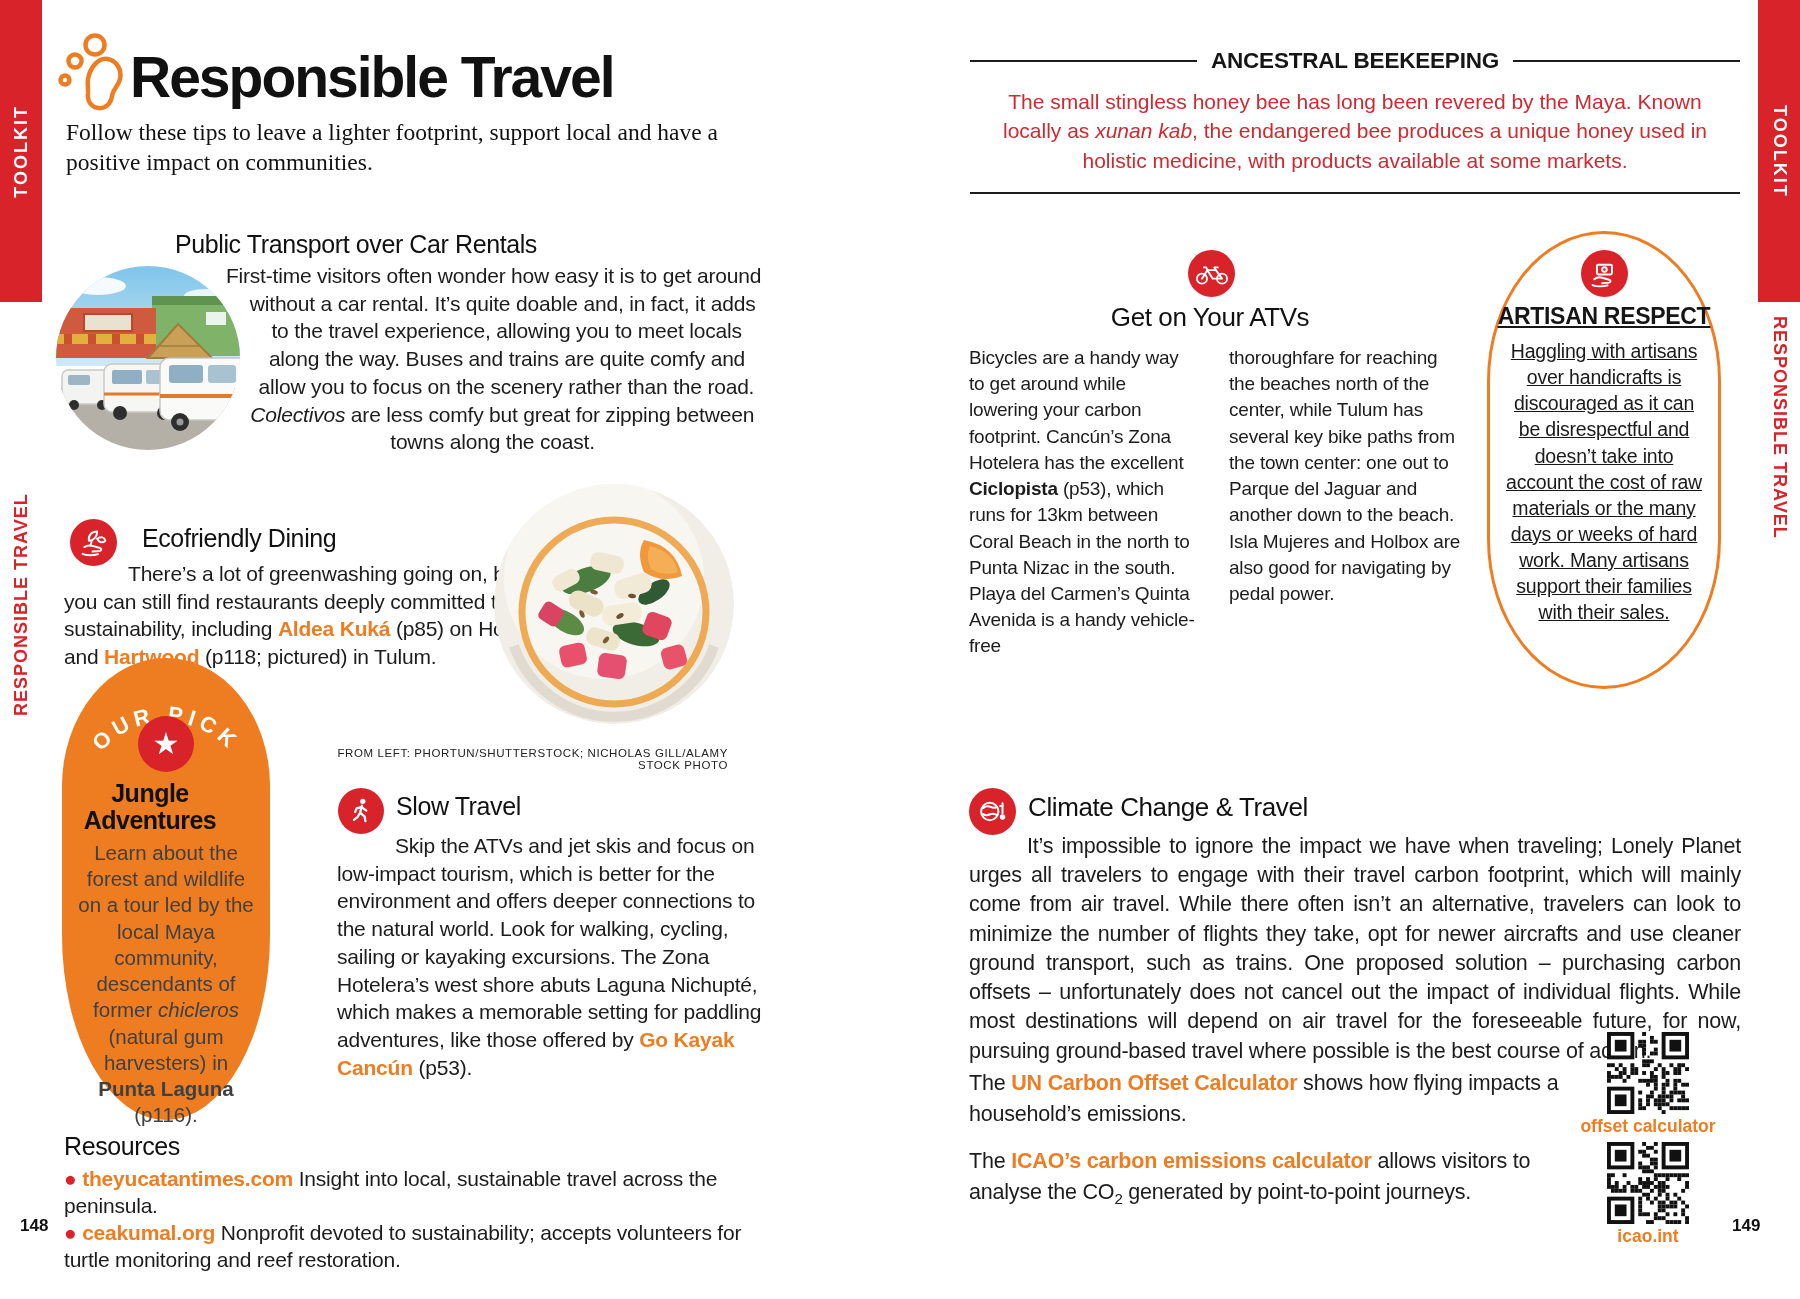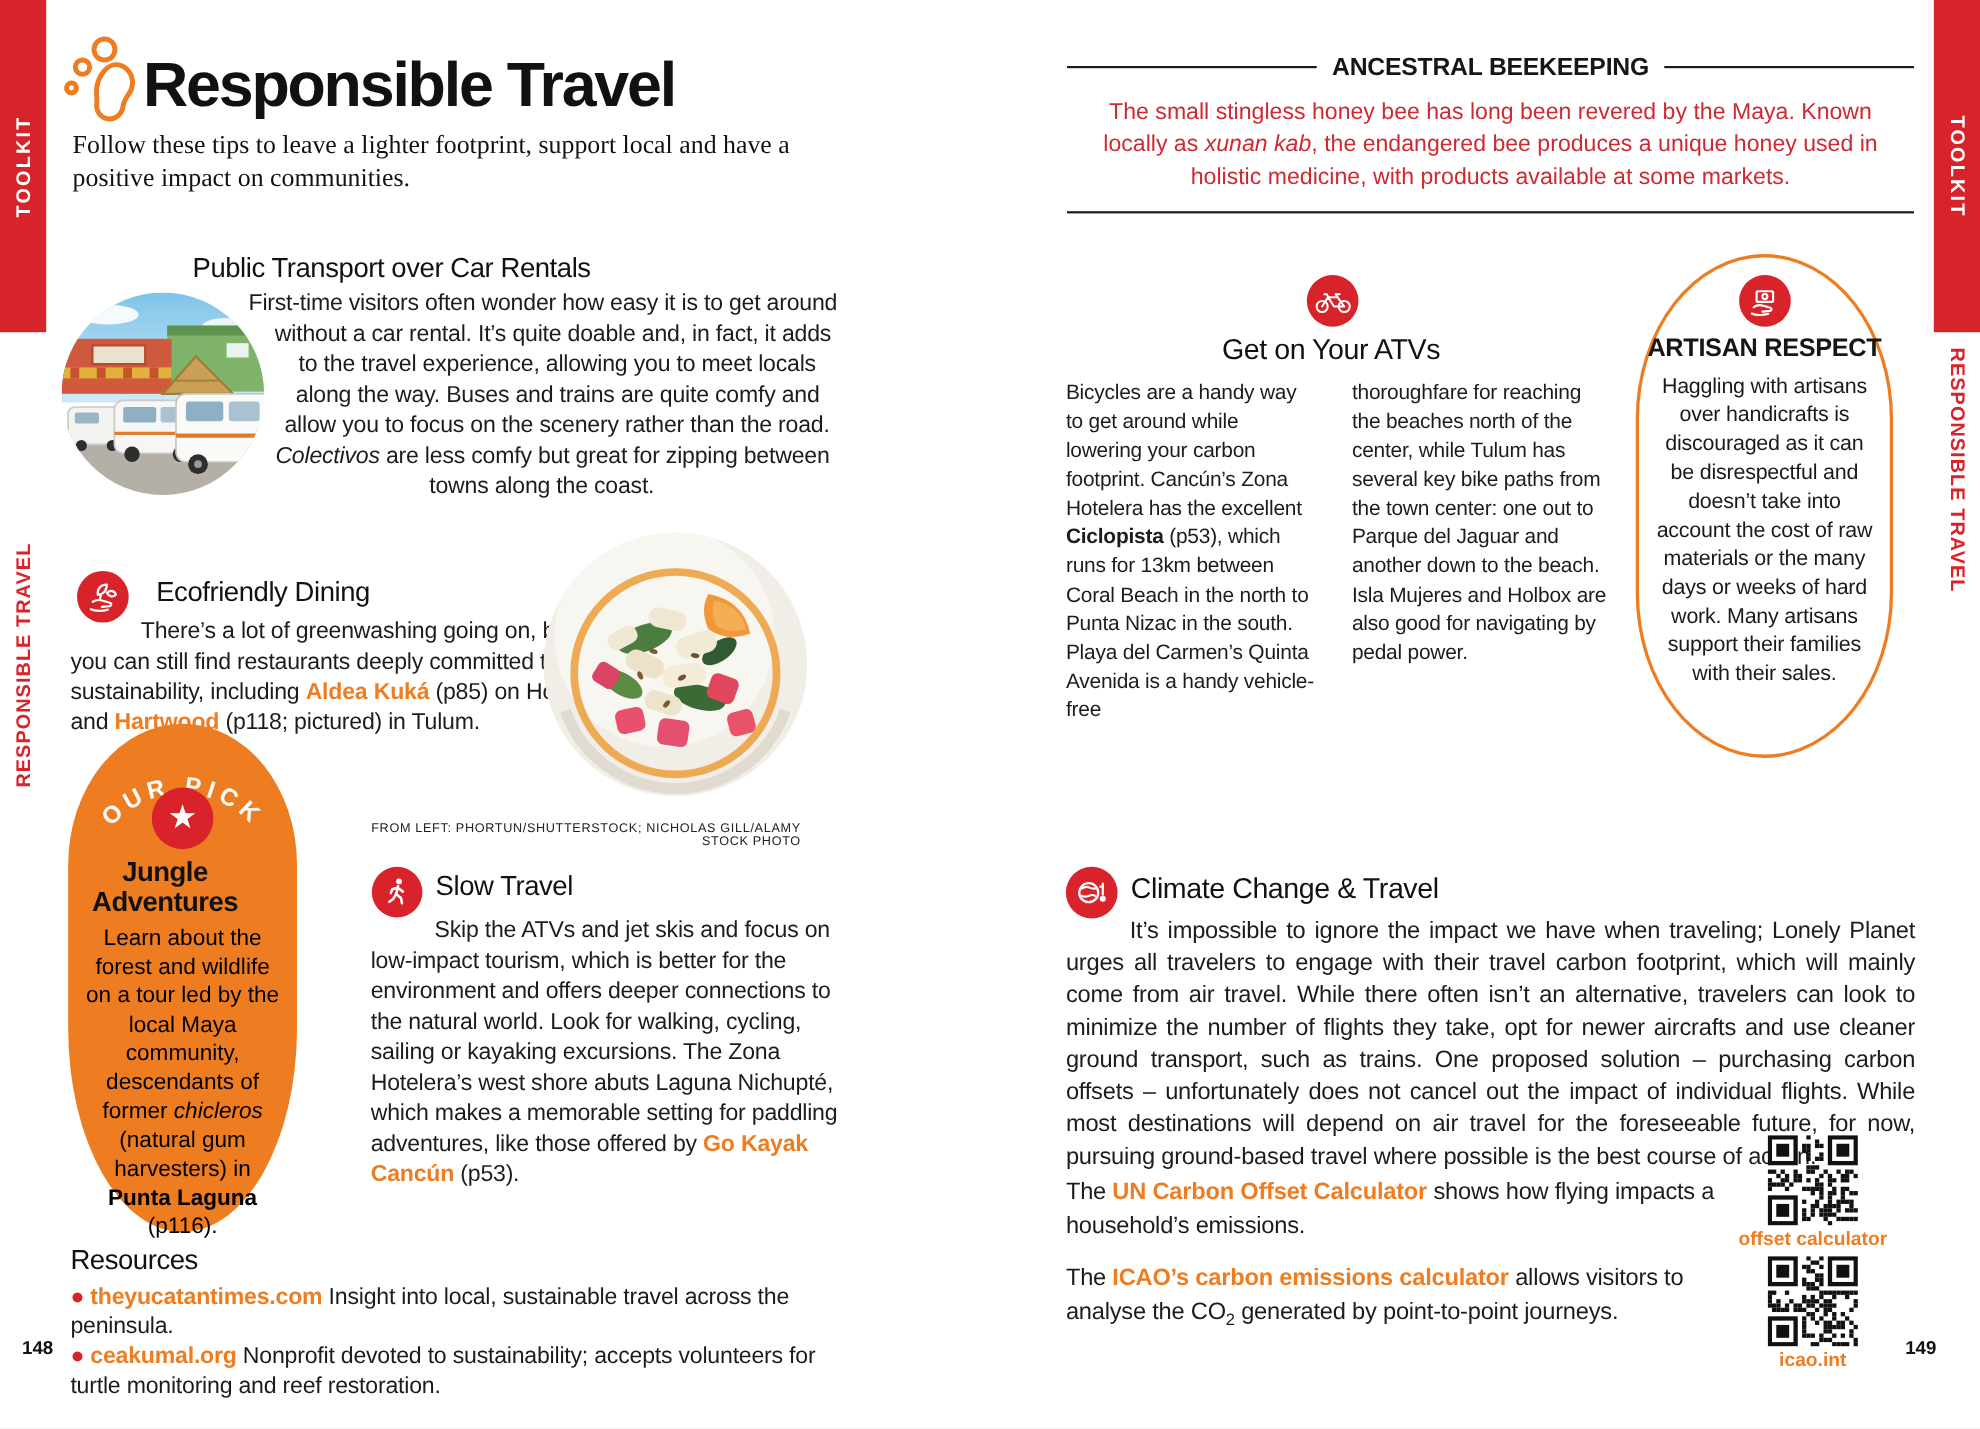--- a/index.html
+++ b/index.html
@@ -18,22 +18,22 @@
   .rail-box{background:var(--red); display:flex; align-items:center; justify-content:center;}
   .vert-up{writing-mode:vertical-rl; transform:rotate(180deg); font-weight:bold; font-size:18px; letter-spacing:2px; white-space:nowrap;}
   .vert-down{writing-mode:vertical-rl; font-weight:bold; font-size:18px; letter-spacing:2px; white-space:nowrap;}
   .rail-white{color:#fff;}
   .rail-red{color:var(--red);}
   .pt-par{text-align:center;}
   .pt-photo-float{float:left; width:192px; height:196px; shape-outside:circle(100px at 90px 96px); margin:4px 10px 0 -4px;}
   .credit{font-size:11.5px; letter-spacing:0.6px; color:#222; text-align:right;}
   .blob{background:var(--orange); border-radius:104px 104px 104px 104px / 128px 128px 185px 185px; text-align:center;}
   .blob-head{font-size:25px; font-weight:bold; line-height:1.08; color:#111; letter-spacing:-0.5px;}
-  .blob-body{font-size:20.5px; line-height:1.28; color:#000000; padding:0 14px;}
-  .oval{border:3px solid var(--orange); border-radius:117px / 150px; text-align:center; background:#fff;}
+  .blob-body{font-size:20.5px; line-height:1.28; color:#404040; padding:0 14px;}
+  .oval{border:3px solid var(--orange); border-radius:117px / 150px; text-align:center; background:#fff;text-decoration:underline;}
   .oval-body{font-size:19.5px; line-height:1.34; color:#1a1a1a; padding:0 15px; letter-spacing:-0.2px;}
   .bk-head{display:flex; align-items:center; gap:14px;}
   .bk-rule{flex:1; height:2.5px; background:#1c1c1c;}
   .bk-title{font-size:22.5px; font-weight:bold; letter-spacing:-0.2px; white-space:nowrap;}
   .bk-body{color:var(--red-text); font-size:21px; line-height:1.4; text-align:center; width:710px; margin:13px auto 0;}
   .bk-bottom{height:2px; background:#1c1c1c; margin-top:17px;}
   .col-txt{font-size:19px; line-height:1.38; letter-spacing:-0.2px; color:#1c1c1c;}
   .indent{ text-indent:58px; }
   .qr{width:82px; height:82px;}
   .qr-label{color:var(--orange); font-weight:bold; font-size:17.5px; text-align:center; white-space:nowrap;}

